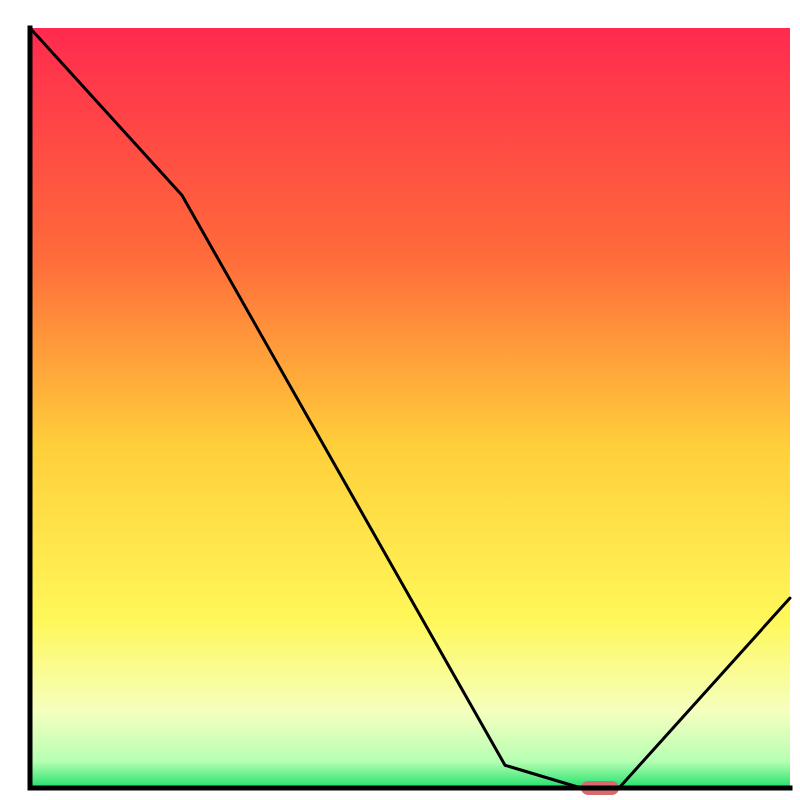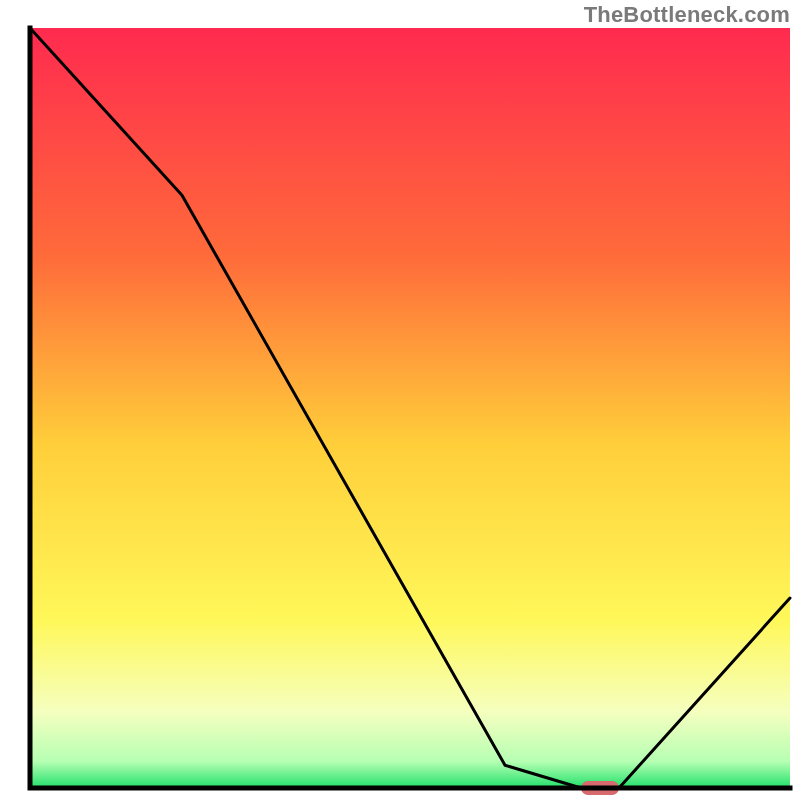--- a/index.html
+++ b/index.html
@@ -29,21 +29,20 @@
     position: absolute;
     top: 0;
     left: 0;
   }
 </style>
 </head>
 <body>
 
 <div class="stage">
 
-  <div class="watermark">TheBottleneck.com</div>
 
   <svg class="chart" width="800" height="800" viewBox="0 0 800 800">
     <defs>
       <linearGradient id="bg-grad" x1="0" y1="0" x2="0" y2="1">
 
       <stop offset="0%" stop-color="#ff2a4f"></stop>
           <stop offset="30%" stop-color="#ff6b3a"></stop>
           <stop offset="55.00000000000001%" stop-color="#ffcf3a"></stop>
           <stop offset="78%" stop-color="#fff85a"></stop>
           <stop offset="90%" stop-color="#f5ffbf"></stop>

